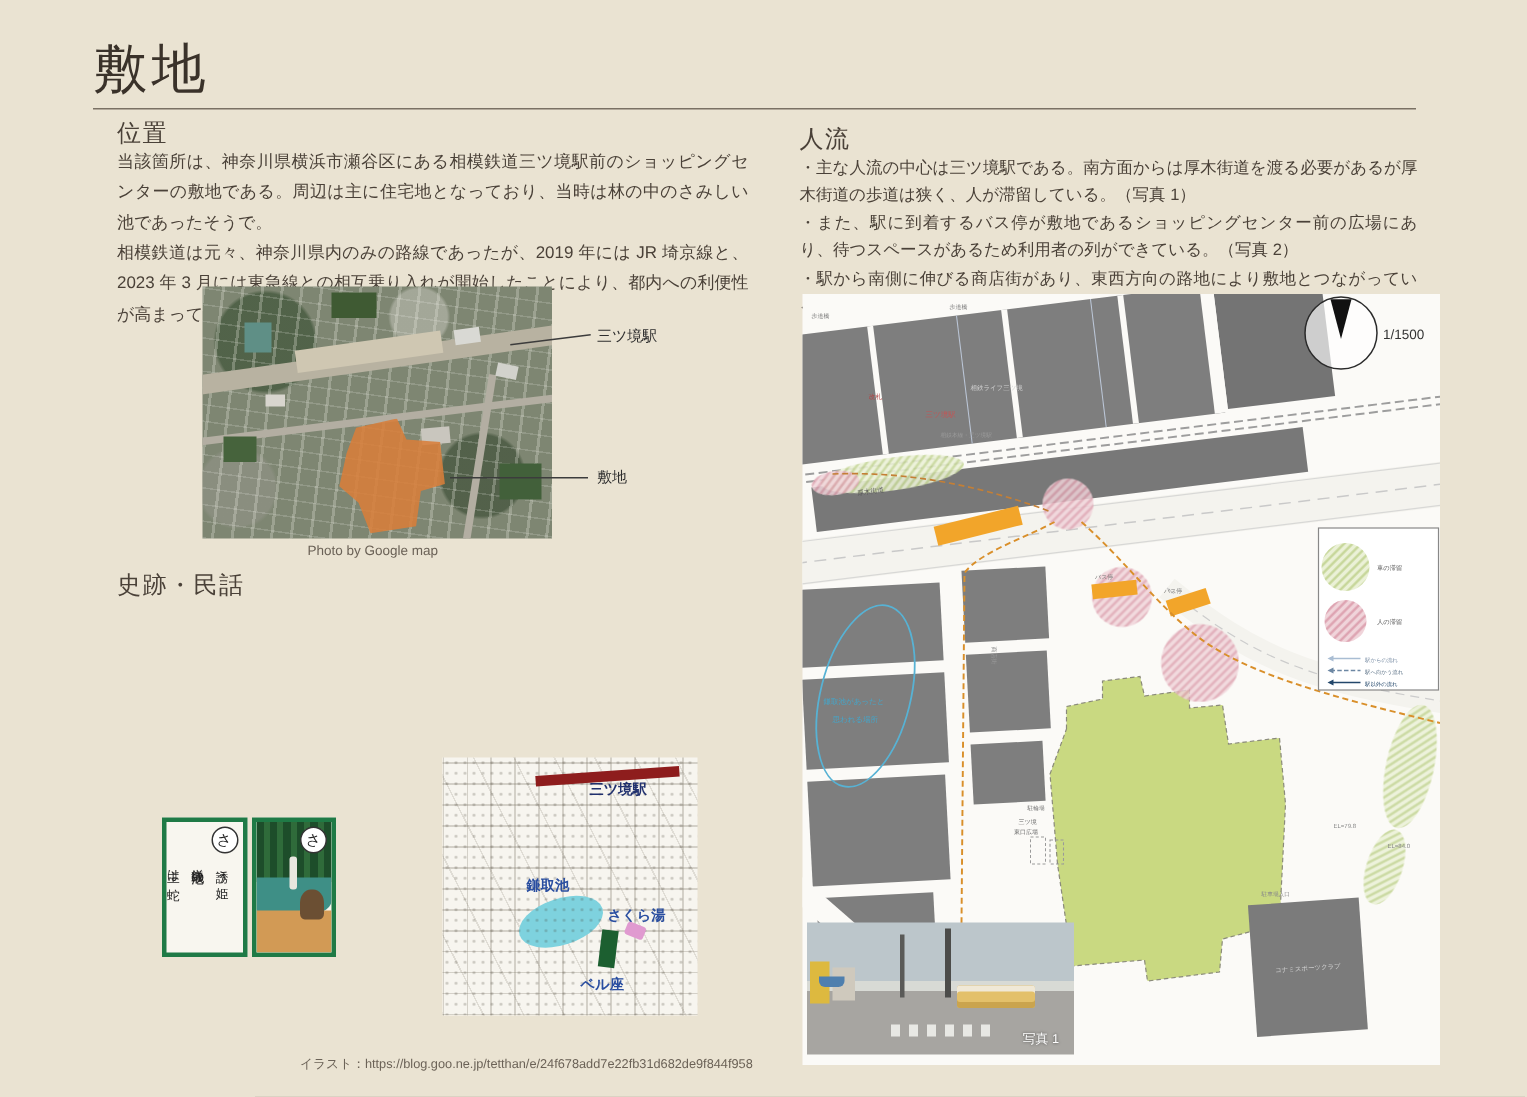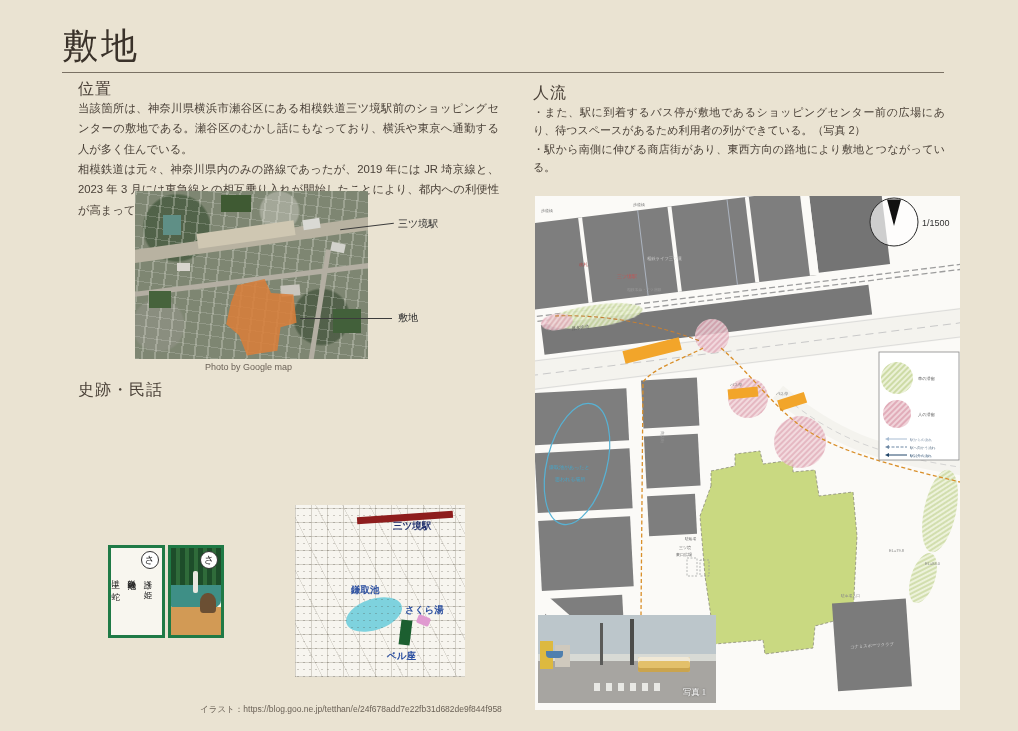--- a/index.html
+++ b/index.html
@@ -37,36 +37,36 @@
     background-image:
       repeating-linear-gradient(0deg, rgba(120,113,98,.28) 0 1px, transparent 1px 14px),
       repeating-linear-gradient(90deg, rgba(120,113,98,.28) 0 1px, transparent 1px 16px),
       repeating-linear-gradient(63deg, rgba(120,113,98,.18) 0 1px, transparent 1px 24px);}
   .oldmap::after{content:"";position:absolute;inset:0;
       background-image:radial-gradient(circle, rgba(70,64,52,.45) .8px, transparent 1.1px);
       background-size:6px 7px;opacity:.55;pointer-events:none;}
   .om-label{position:absolute;font-size:9.5px;font-weight:bold;color:#2a4ea0;z-index:2;}
   
   .flowmap{left:535px;top:196px;width:425px;height:514px;background:#fbfaf7;}
-  .photo-strip{position:absolute;left:3px;top:419px;width:253px;height:88px;display:flex;z-index:5;font-family:Liberation Serif, serif;}
+  .photo-strip{position:absolute;left:3px;top:419px;width:253px;height:88px;display:flex;z-index:5;}
   .photo{position:relative;height:100%;overflow:hidden;
      background:linear-gradient(#bcc6cb 0 44%, #d8dad5 44% 52%, #a7a5a1 52% 100%);}
   .photo .cap{position:absolute;bottom:4px;color:#fff;font-size:8.5px;text-shadow:0 0 2px rgba(0,0,0,.6);z-index:4;}
 </style>
 </head>
 <body>
 
 <div id="page">
 
   <div class="abs page-title">敷地</div>
   <div class="abs rule"></div>
 
   <div class="abs sec-h" style="left:78px;top:79px;">位置</div>
   <div class="abs body-t" style="left:78px;top:98px;width:421px;">
-    <p>当該箇所は、神奈川県横浜市瀬谷区にある相模鉄道三ツ境駅前のショッピングセンターの敷地である。瀬谷区のむかし話にもなっており、横浜や東京へ通勤する人が多く住んでいる。</p>
+    <p>当該箇所は、神奈川県横浜市瀬谷区にある相模鉄道三ツ境駅前のショッピングセンターの敷地である。周辺は主に住宅地となっており、当時は林の中のさみしい池であったそうで。</p>
     <p>相模鉄道は元々、神奈川県内のみの路線であったが、2019 年には JR 埼京線と、2023 年 3 月には東急線との相互乗り入れが開始したことにより、都内への利便性が高まっている。</p>
   </div>
 
   <div class="abs aerial">
     <div class="patch" style="left:-15px;top:42px;width:270px;height:13px;background:#b8b2a1;transform:rotate(-8deg);"></div>
     <div class="patch" style="left:62px;top:36px;width:98px;height:15px;background:#cfc7b2;transform:rotate(-8deg);"></div>
     <div class="patch" style="left:-10px;top:86px;width:260px;height:5px;background:#b3aea2;transform:rotate(-7deg);"></div>
     <div class="patch" style="left:182px;top:58px;width:5px;height:115px;background:#b3aea2;transform:rotate(9deg);"></div>
     <div class="patch" style="left:28px;top:24px;width:18px;height:20px;background:#5f8f86;"></div>
     <div class="patch" style="left:86px;top:4px;width:30px;height:17px;background:#3f5a33;"></div>
@@ -113,20 +113,21 @@
     <div class="patch" style="left:50px;top:94px;width:58px;height:31px;background:#7ed2de;border-radius:50%;transform:rotate(-18deg);"></div>
     <div class="om-label" style="left:110px;top:99px;">さくら湯</div>
     <div class="patch" style="left:122px;top:111px;width:13px;height:9px;background:#e09ad0;border-radius:2px;transform:rotate(22deg);z-index:2;"></div>
     <div class="patch" style="left:105px;top:115px;width:11px;height:25px;background:#1c5f30;transform:rotate(7deg);z-index:2;"></div>
     <div class="om-label" style="left:92px;top:145px;">ベル座</div>
   </div>
   <div class="abs small-cap" style="left:200px;top:704px;font-size:8.5px;">イラスト：https://blog.goo.ne.jp/tetthan/e/24f678add7e22fb31d682de9f844f958</div>
 
   <div class="abs sec-h" style="left:533px;top:83px;text-align:center;">人流</div>
   <div class="abs body-t" style="left:533px;top:103px;width:412px;font-size:11px;line-height:1.68;">
+    <p>・主な人流の中心は三ツ境駅である。南方面からは厚木街道を渡る必要があるが厚木街道の歩道は狭く、人が滞留している。（写真 1）</p>
     <p>・また、駅に到着するバス停が敷地であるショッピングセンター前の広場にあり、待つスペースがあるため利用者の列ができている。（写真 2）</p>
     <p>・駅から南側に伸びる商店街があり、東西方向の路地により敷地とつながっている。</p>
   </div>
 
   <div class="abs flowmap">
     <svg width="425" height="514" viewBox="0 0 425 514">
       <defs>
         <pattern id="hp" width="4" height="4" patternUnits="userSpaceOnUse" patternTransform="rotate(45)">
           <rect width="4" height="4" fill="#f0d4da"></rect>
           <line x1="1" y1="0" x2="1" y2="4" stroke="#dc9fae" stroke-width="1.5"></line>

